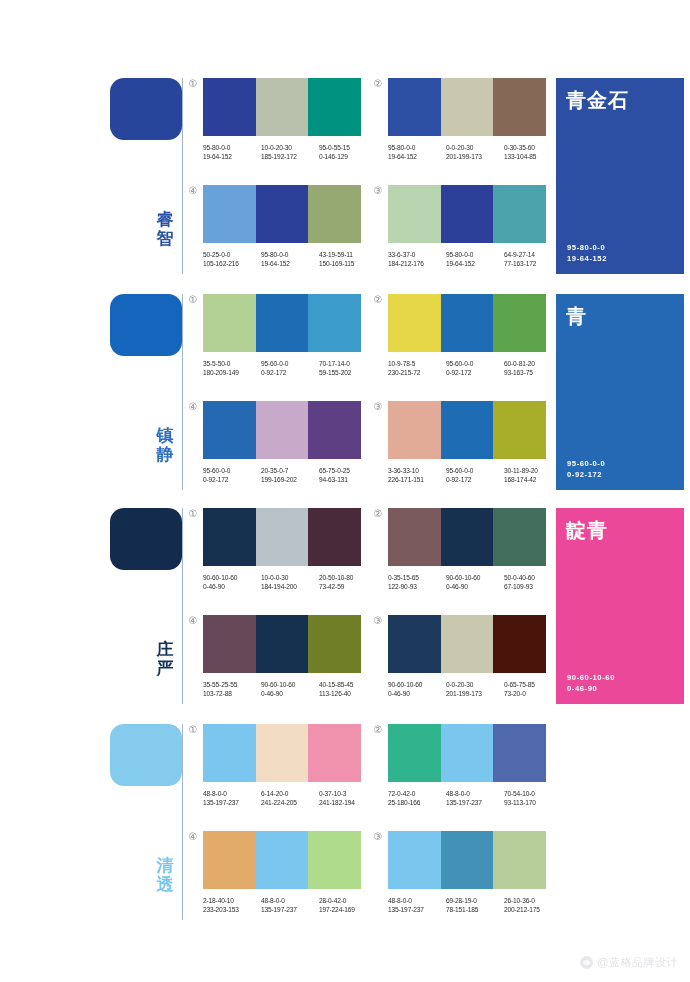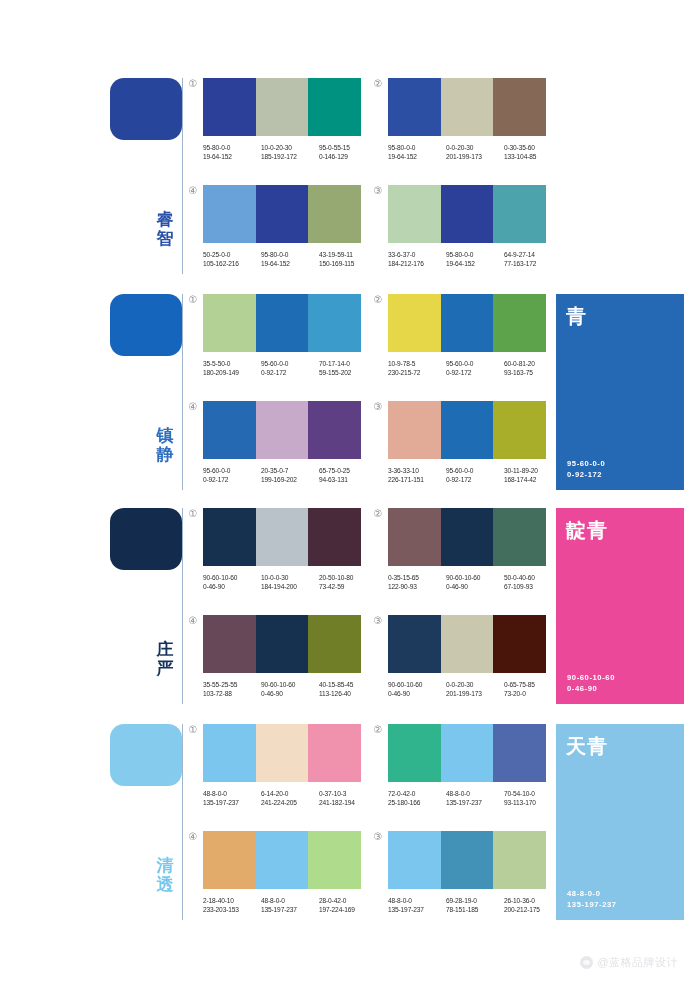--- a/index.html
+++ b/index.html
@@ -231,20 +231,27 @@
               <div>
                 <span class="c1">95-80-0-0</span>
                 <span class="c2">19-64-152</span>
               </div>
               <div>
                 <span class="c1">64-9-27-14</span>
                 <span class="c2">77-163-172</span>
               </div>
             </div>
           </div>
+          <div class="hero" style="background: rgb(44, 79, 164);">
+            <div class="hero-name">青金石</div>
+            <div class="hero-codes">
+              <span>95-80-0-0</span>
+              <span>19-64-152</span>
+            </div>
+          </div>
         </div>
       </div>
       <div class="section" style="top: 286px;">
         <div class="section-inner">
           <div class="chip" style="background: rgb(21, 101, 189);"></div>
           <div class="vrule"></div>
           <div class="mood" style="color: rgb(47, 111, 192);">
             <span>镇</span>
             <span>静</span>
           </div>
@@ -539,27 +546,20 @@
               <div>
                 <span class="c1">69-28-19-0</span>
                 <span class="c2">78-151-185</span>
               </div>
               <div>
                 <span class="c1">26-10-36-0</span>
                 <span class="c2">200-212-175</span>
               </div>
             </div>
           </div>
-          <div class="hero" style="background: rgb(134, 197, 232);">
-            <div class="hero-name">天青</div>
-            <div class="hero-codes">
-              <span>48-8-0-0</span>
-              <span>135-197-237</span>
-            </div>
-          </div>
         </div>
       </div>
     </div>
 
   <div class="watermark">
     <span class="wm-logo"></span>
     <span class="wm-text">@蓝格品牌设计</span>
   </div>
 
 </div>

